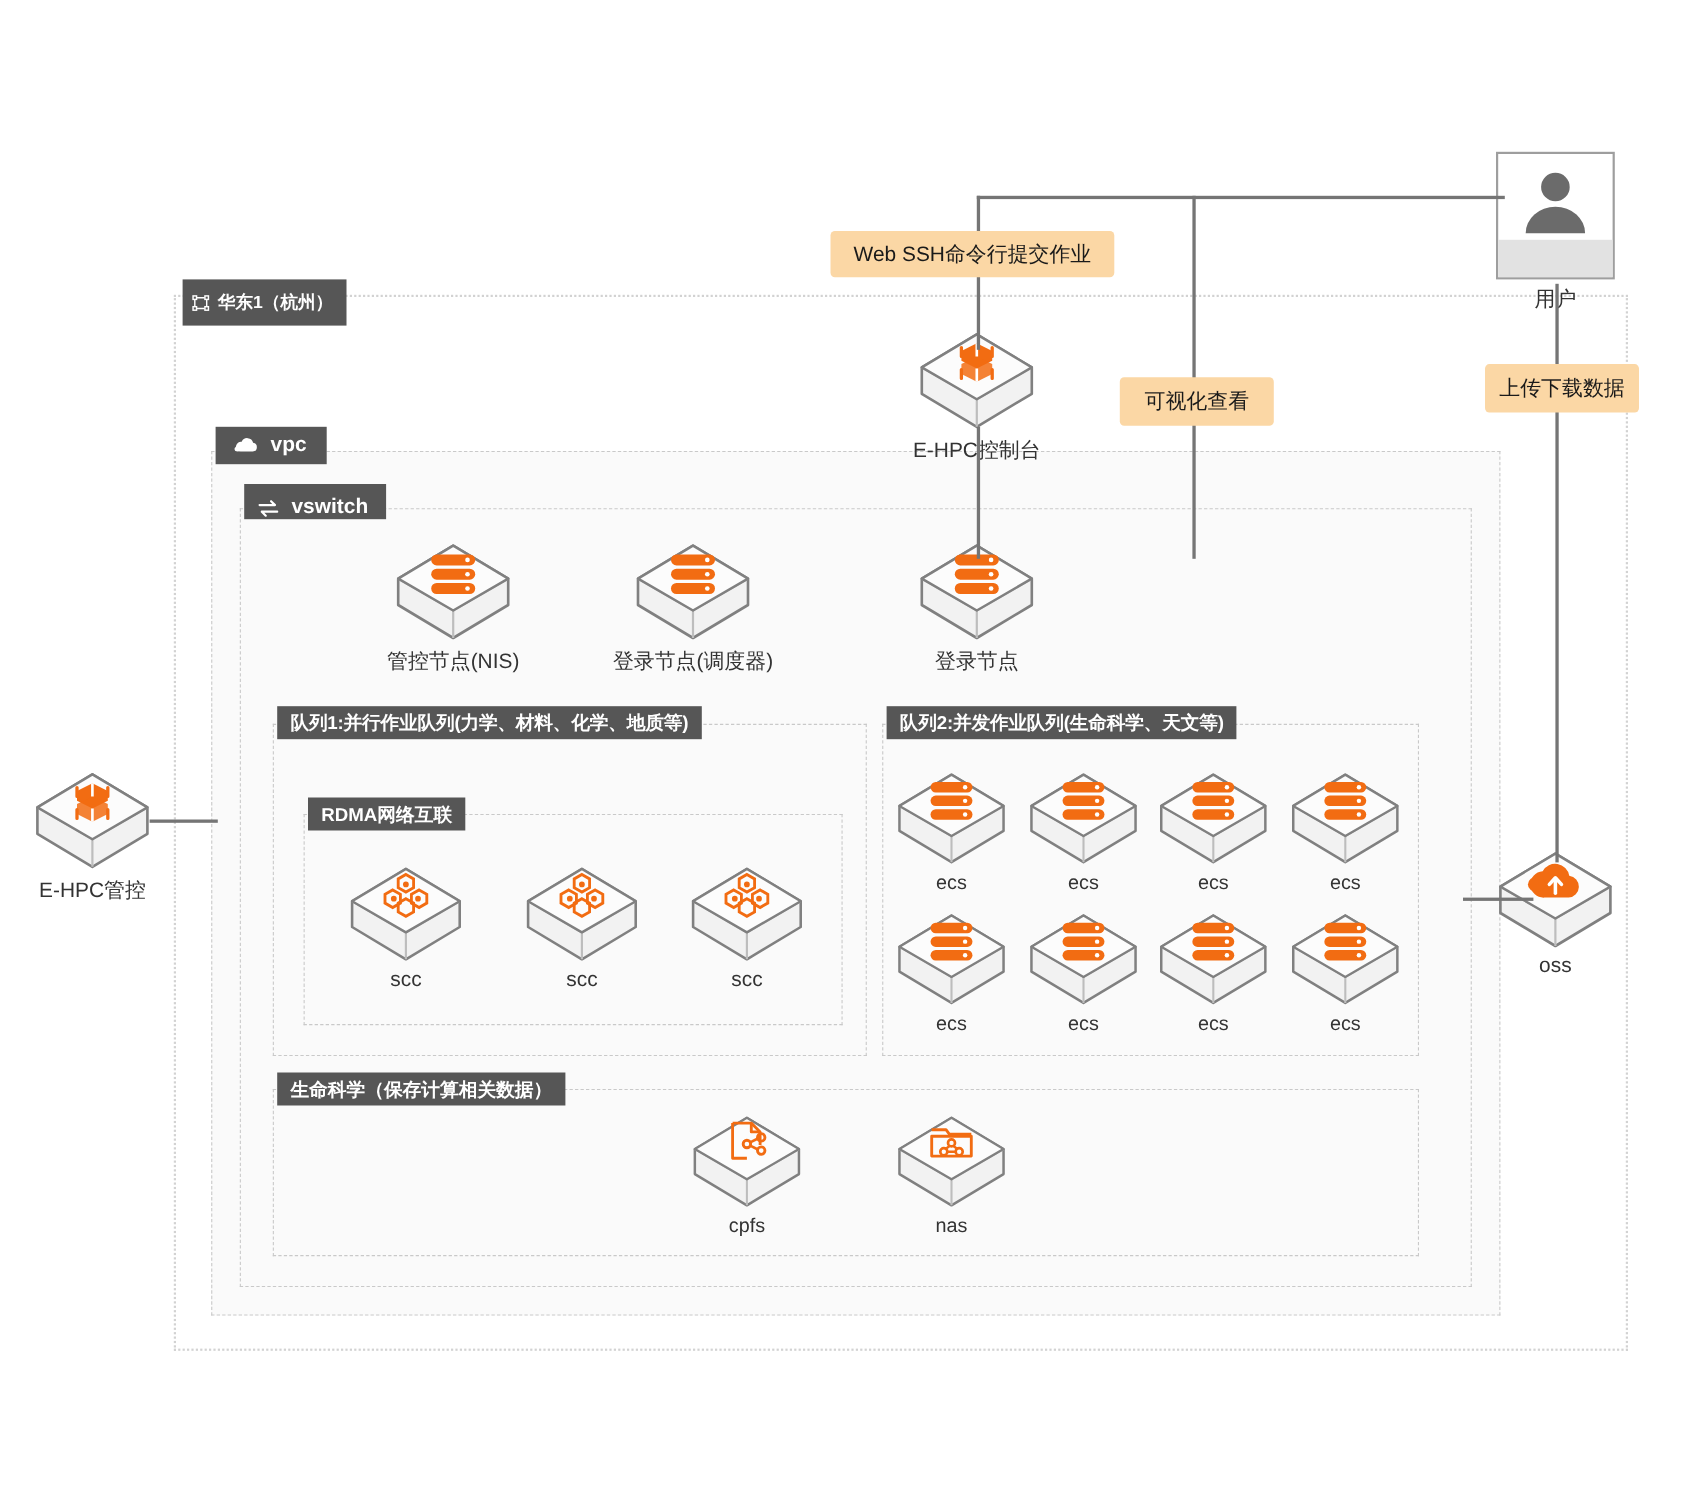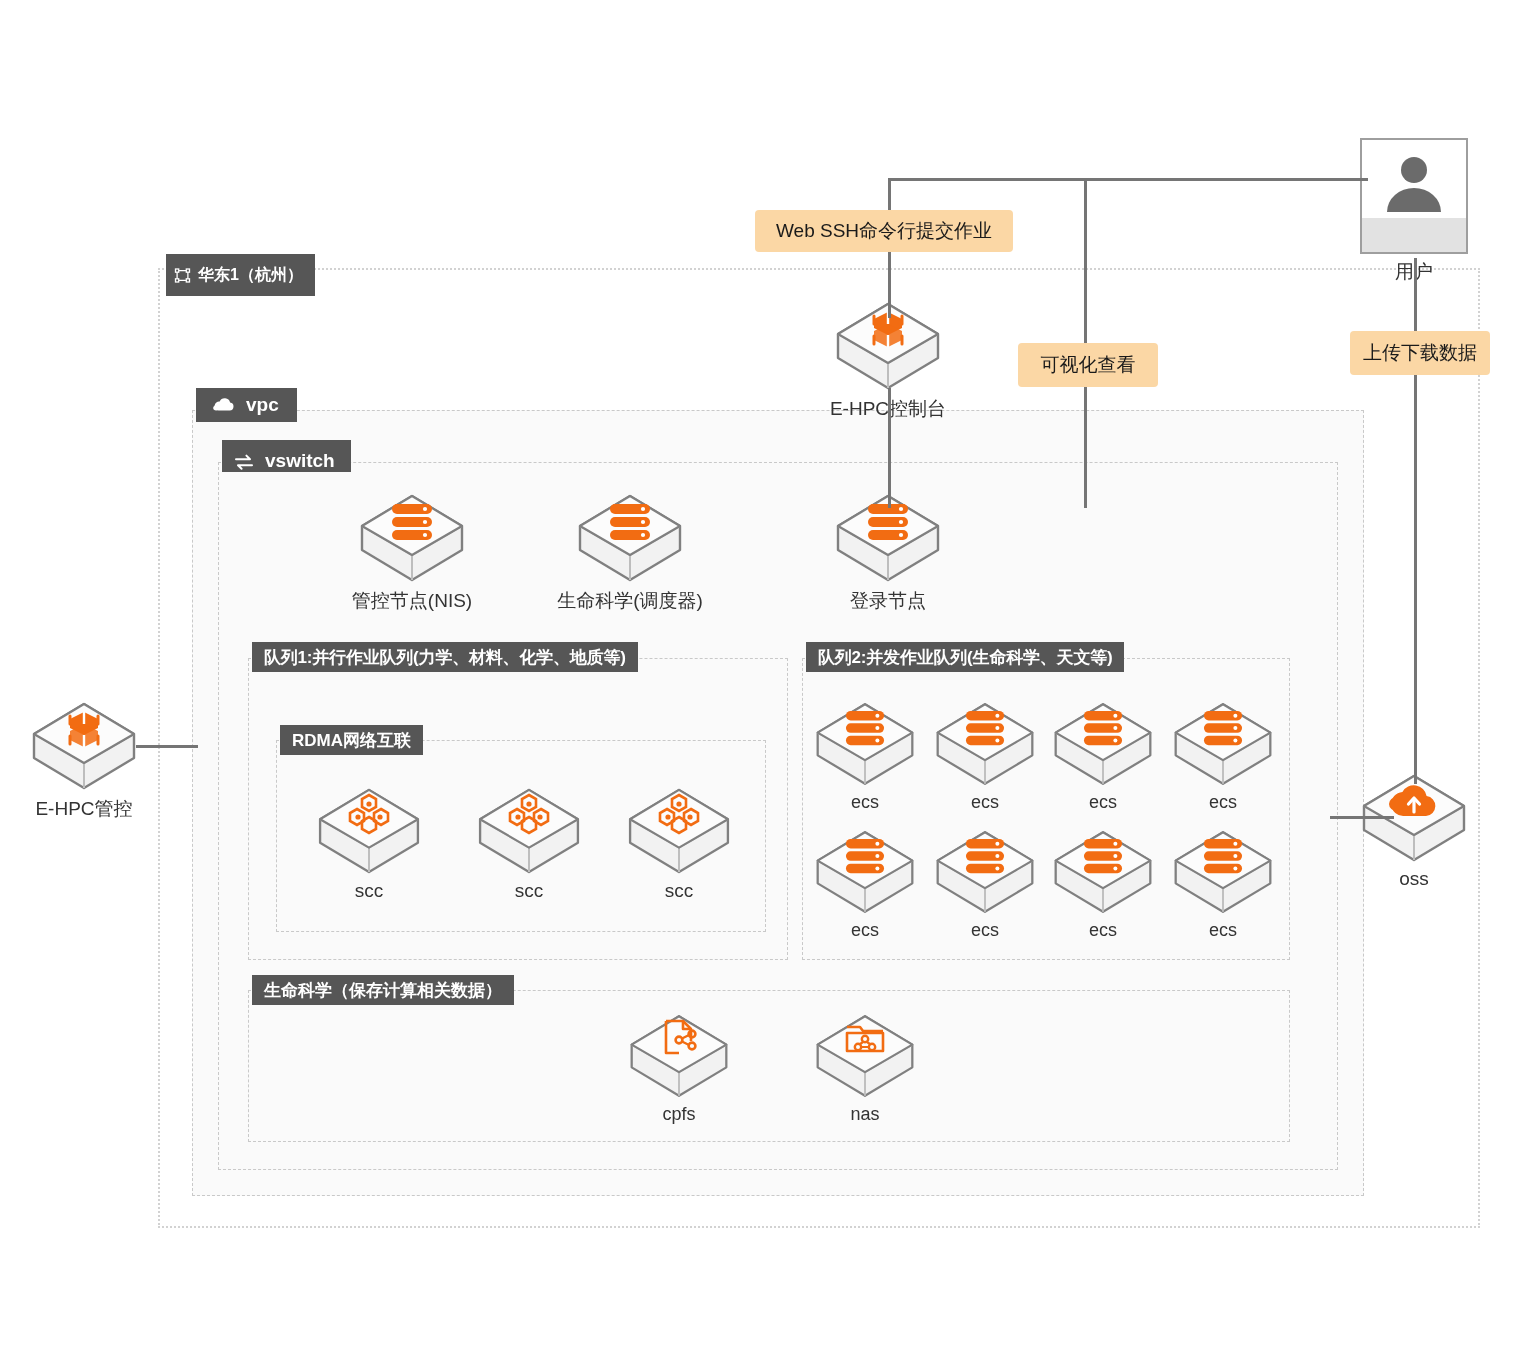--- a/index.html
+++ b/index.html
@@ -236,21 +236,21 @@
         <svg width="44" height="42" viewBox="0 0 44 42">
           <rect x="2" y="2" width="40" height="10" rx="5" fill="#f26c12"></rect>
           <rect x="2" y="15" width="40" height="10" rx="5" fill="#f26c12"></rect>
           <rect x="2" y="28" width="40" height="10" rx="5" fill="#f26c12"></rect>
           <circle cx="35" cy="7" r="2.1" fill="#fff"></circle>
           <circle cx="35" cy="20" r="2.1" fill="#fff"></circle>
           <circle cx="35" cy="33" r="2.1" fill="#fff"></circle>
         </svg>
       </div>
     </div>
-    <div class="nlabel">生命科学(调度器)</div>
+    <div class="nlabel">登录节点(调度器)</div>
   </div>
 
   <div class="node" style="left:832px;top:492px;width:112px;">
     <div class="cube">
       <svg width="112" height="92" viewBox="0 0 112 92">
         <path d="M56 4 106 34v24L56 88 6 58V34z" fill="#f2f2f2" stroke="#808080" stroke-width="2.4" stroke-linejoin="round"></path>
         <path d="M6 34 56 63l50-29" fill="none" stroke="#bdbdbd" stroke-width="2"></path>
         <path d="M56 63v25" fill="none" stroke="#bdbdbd" stroke-width="2"></path>
         <path d="M56 4 106 34 56 63 6 34z" fill="#fcfcfc" stroke="#808080" stroke-width="2.2" stroke-linejoin="round"></path>
       </svg>

